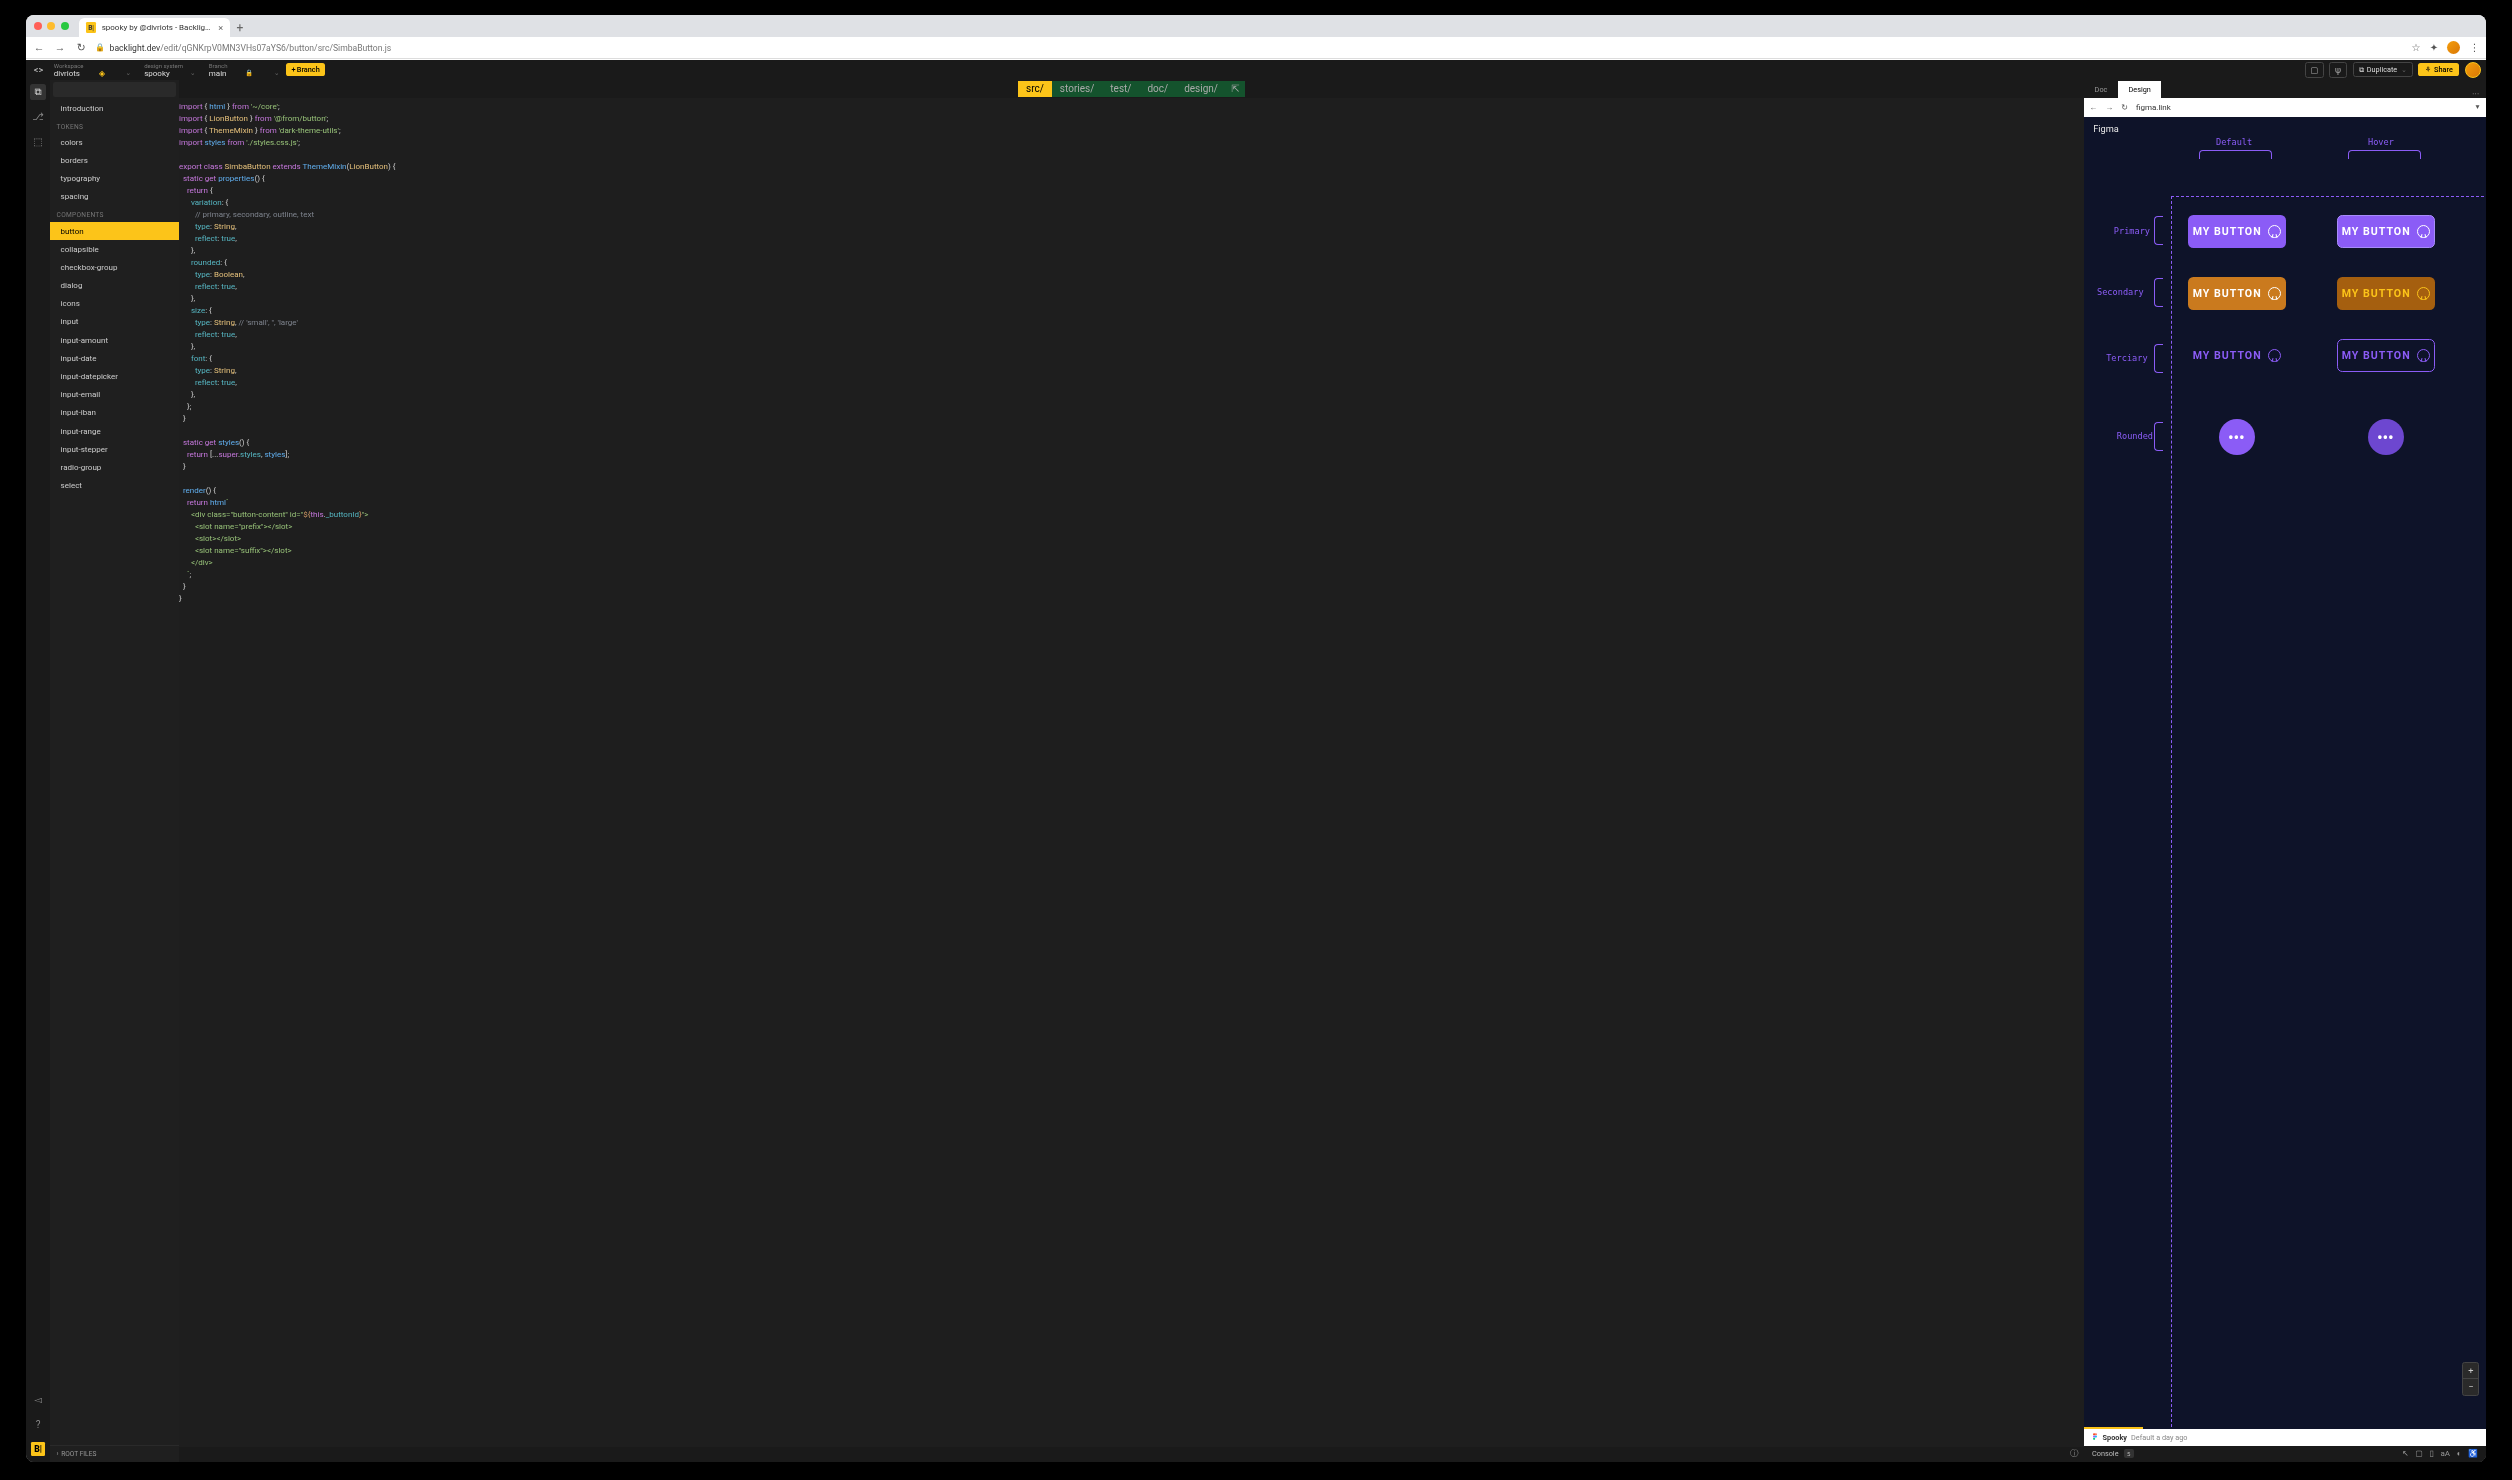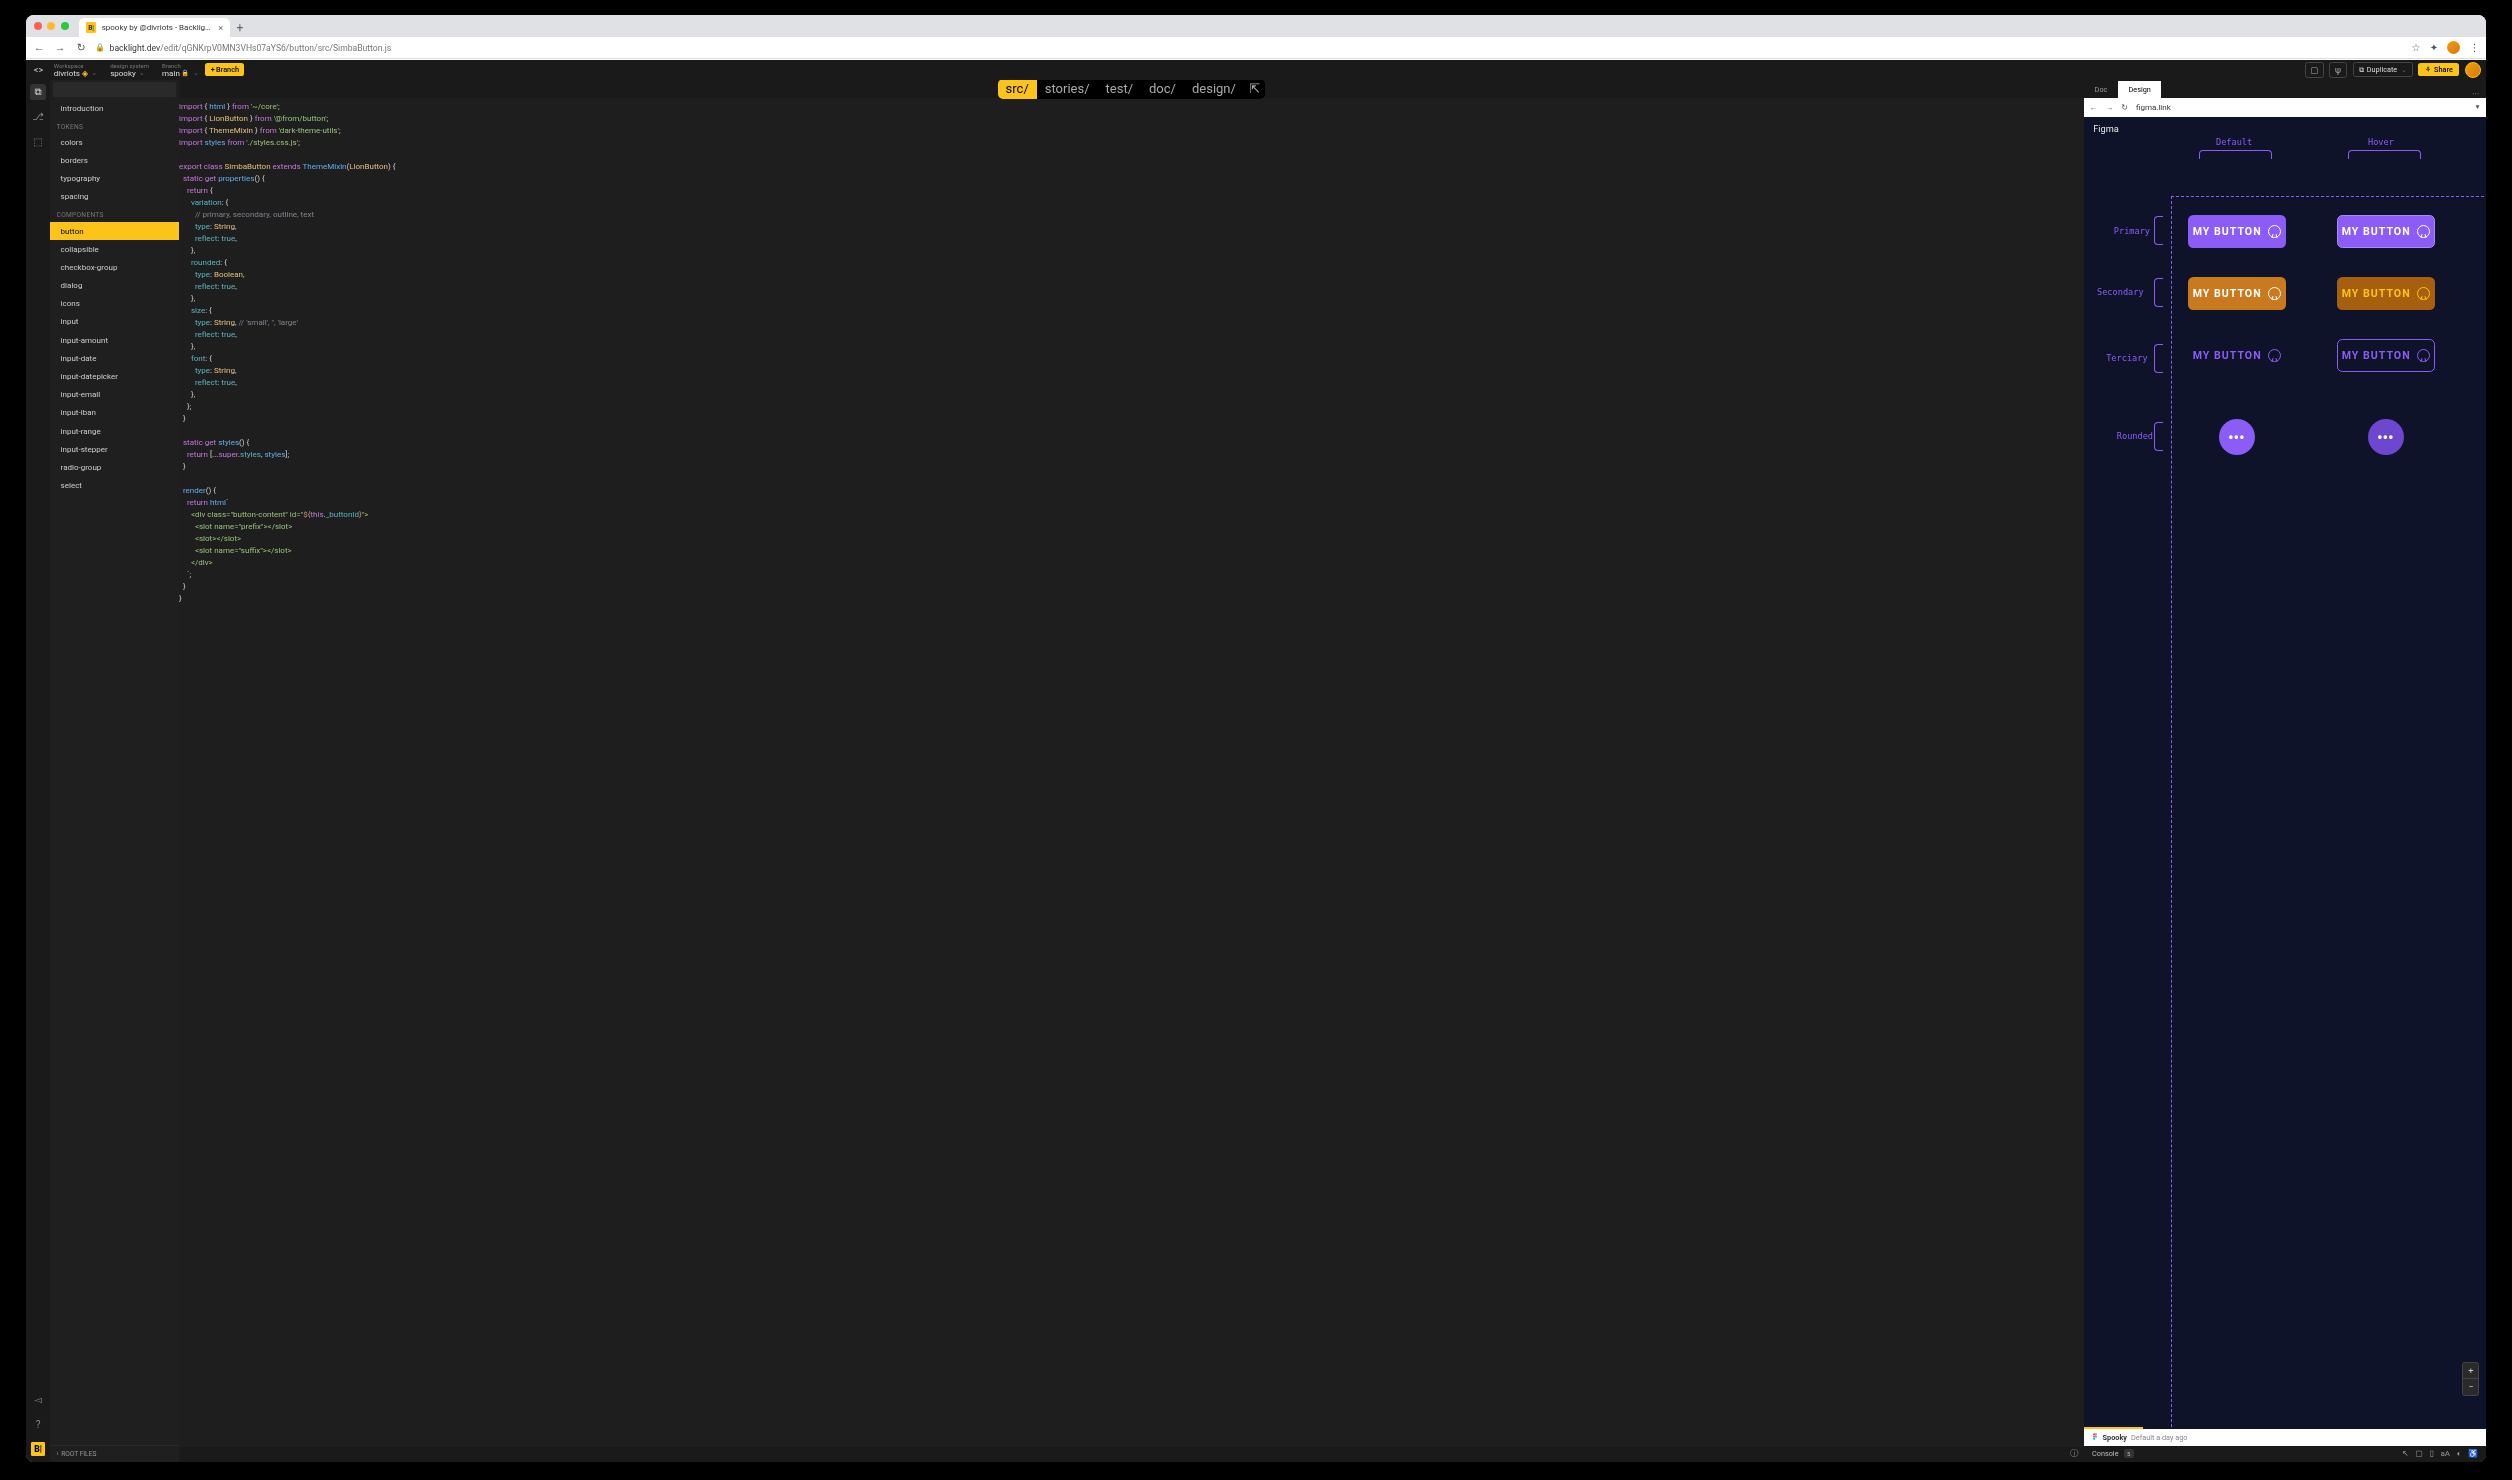--- a/index.html
+++ b/index.html
@@ -20,21 +20,21 @@
 .url { flex:1; font-size:8.6px; color:#333; display:flex; align-items:center; gap:4px; }
 .lock{color:#555;font-size:8px}
 .addr-icons{display:flex;gap:9.2px;align-items:center;color:#555;font-size:10px}
 .avatar{width:13px;height:13px;border-radius:50%;background:linear-gradient(135deg,#f59e0b,#d97706)}
 
 
 .app { position:absolute; top:45px; left:0; right:0; bottom:0; background:#1a1a1a; display:flex; flex-direction:column; }
 .topbar { height:20px; background:#1a1a1a; display:flex; align-items:center; padding:0 5.3px; font-size:7.3px; color:#999; }
 .topbar .seg { display:flex; flex-direction:column; padding:0 6.6px; position:relative; }
 .topbar .seg-label{font-size:6px;color:#777}
-.topbar .seg-val{font-size:8px;color:#ddd;display:flex;gap:2px}
+.topbar .seg-val{font-size:8px;color:#ddd;display:flex;gap:19px}
 .topbar .chev{color:#666;font-size:6.6px;margin-left:1.3px}
 .topbar .lock-small{color:#888;font-size:6.6px}
 .branch-btn{background:#fcc419;color:#000;border-radius:2.6px;padding:2px 5.3px;font-size:7.3px;display:flex;align-items:center;gap:1.3px;font-weight:500}
 .top-right{margin-left:auto;display:flex;gap:5.3px;align-items:center}
 .top-icbtn{border:0.7px solid #444;border-radius:2.6px;width:18.5px;height:16px;display:flex;align-items:center;justify-content:center;color:#aaa;font-size:8.6px}
 .dup-btn{border:0.7px solid #444;border-radius:2.6px;padding:2px 5.3px;color:#ddd;font-size:7.3px;display:flex;align-items:center;gap:2.6px}
 .share-btn{background:#fcc419;color:#000;border-radius:2.6px;padding:2px 6.6px;font-size:7.3px;font-weight:500;display:flex;align-items:center;gap:2.6px}
 .user-av{width:16px;height:16px;border-radius:50%;background:linear-gradient(135deg,#f59e0b,#d97706);border:1.3px solid #fcc419}
 .code-ic{width:14.5px;height:14.5px;display:flex;align-items:center;justify-content:center;color:#ccc;font-size:9.2px;margin-right:1.3px}
 
@@ -51,21 +51,21 @@
 .sidebar{width:129px;background:#1f1f1f;display:flex;flex-direction:column;overflow-y:auto;font-size:8px;color:#ccc}
 .sb-search{height:14.5px;background:#2a2a2a;margin:2.6px;border-radius:2px}
 .sb-item{padding:4.6px 10.6px;cursor:default}
 .sb-item.sel{background:#fcc419;color:#000}
 .sb-header{font-size:6.6px;color:#777;padding:5.3px 6.6px 2.6px;letter-spacing:0.3px}
 .sb-root{font-size:6.6px;color:#999;padding:4px 6.6px;border-top:0.7px solid #2a2a2a;display:flex;align-items:center;gap:2.6px}
 
 
 .editor-wrap{flex:1;display:flex;flex-direction:column;background:#1a1a1a;min-width:0}
 .ed-tabs-row{height:18.5px;display:flex;align-items:center;justify-content:center;background:#1a1a1a;position:relative}
-.path-tabs{display:flex;background:#000000;border-radius:5px;overflow:hidden;font-size:13px}
+.path-tabs{display:flex;background:#14532d;border-radius:0;overflow:hidden;font-size:10px}
 .pt{padding:2.6px 8px;color:#aaa}
 .pt.active{background:#fcc419;color:#000}
 .pt-ic{padding:2.6px 5.3px;color:#aaa}
 .file-tabs{height:17px;display:flex;background:#1a1a1a;font-size:7.3px}
 .ft{padding:3.3px 8px;color:#999;display:flex;align-items:center;gap:4px;border-right:0.7px solid #2a2a2a}
 .ft.active{background:#262626;color:#ddd;border-bottom:1.3px solid #fcc419}
 .ft-ic{color:#f0db4f;font-size:6px}
 .editor{flex:1;display:flex;background:#1e1e1e;font-family:Menlo,Consolas,monospace;font-size:8px;overflow:hidden;line-height:1.5}
 .gutter{width:24px;text-align:right;color:#666;padding:2.6px 5.3px 2.6px 0;user-select:none;font-size:7.3px}
 .code{flex:1;padding:2.6px 0;white-space:pre;color:#ccc}

